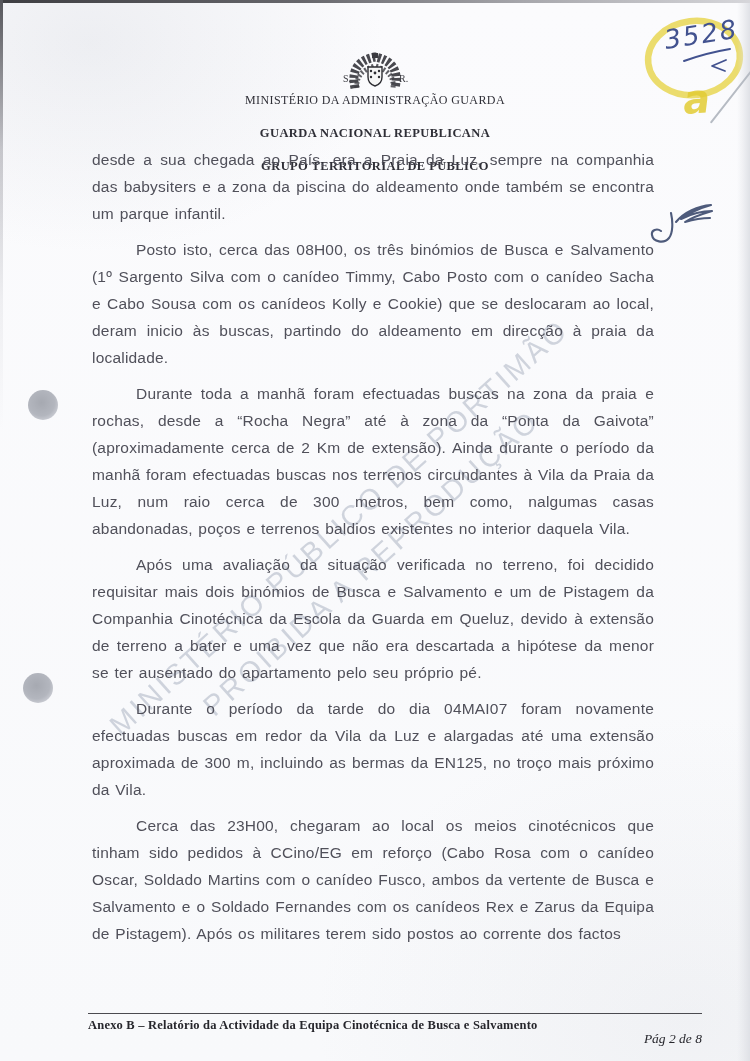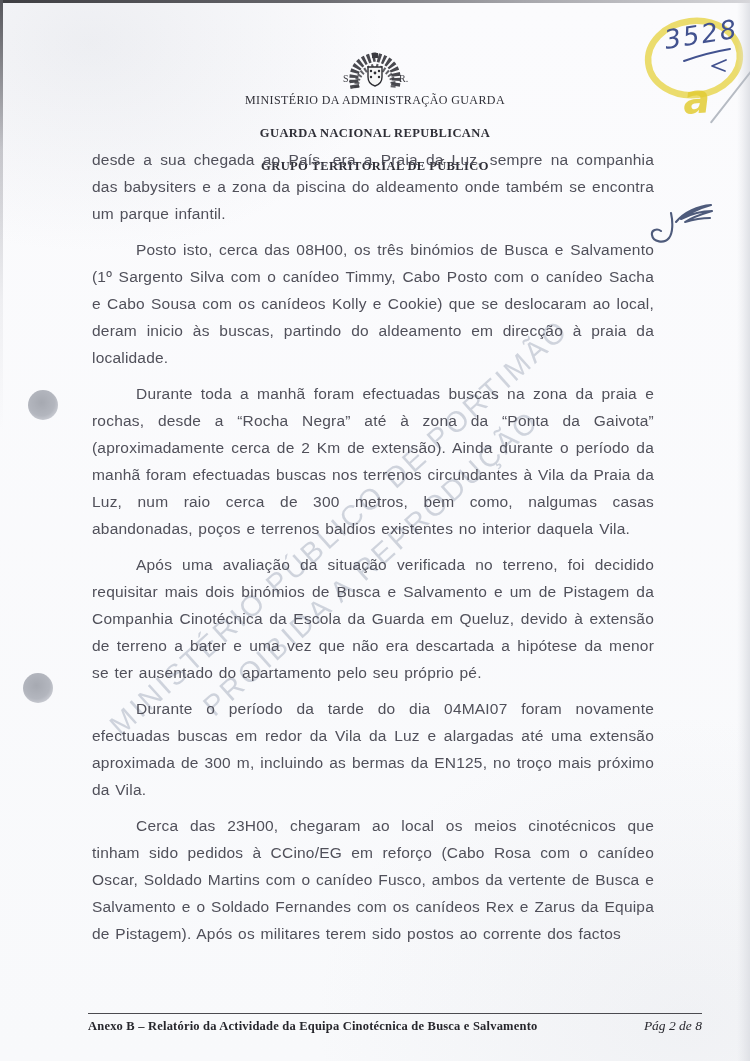--- a/index.html
+++ b/index.html
@@ -52,23 +52,23 @@
   .anno-svg { position:absolute; left:0; top:0; z-index:3; pointer-events:none; }
   .hand-number { font-family:"DejaVu Sans", sans-serif; font-style:italic; font-size:26px;
     fill:#42528f; letter-spacing:2px; }
   .hand-letter { font-family:"DejaVu Sans", sans-serif; font-style:italic; font-weight:bold;
     font-size:40px; fill:rgba(226,203,52,0.85); }
 
   
   .footer { position:absolute; left:88px; top:1013px; width:614px; z-index:2;
     font-family:"Liberation Serif", serif; color:#26262c; }
   .footer-rule { border-top:1.6px solid #4b4b50; margin-bottom:4px; }
-  .footer-row { display:flex; justify-content:space-between; align-items:center; }
+  .footer-row { display:flex; justify-content:space-between; align-items:flex-start; }
   .footer-left { font-weight:bold; font-size:12.5px; letter-spacing:.2px; }
-  .footer-right { font-style:italic; font-size:13.5px; }
+  .footer-right { font-style:italic; font-size:13.5px;margin-top:13px; }
 </style>
 </head>
 <body>
 
 <div class="page">
 
   <div class="scan-edge-top"></div>
   <div class="scan-edge-left"></div>
   <div class="scan-edge-right"></div>
   <div class="corner-streak"></div>

